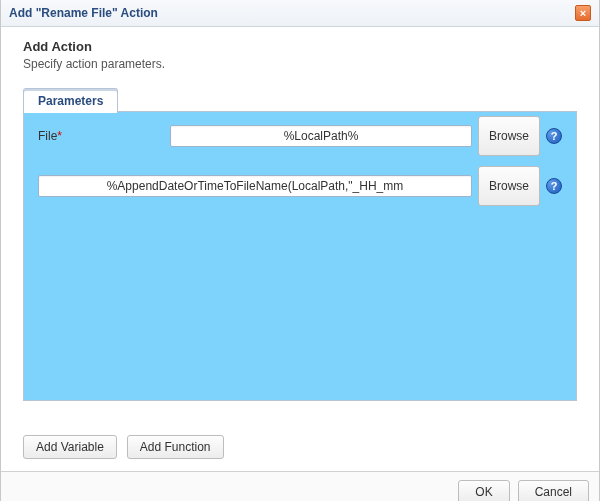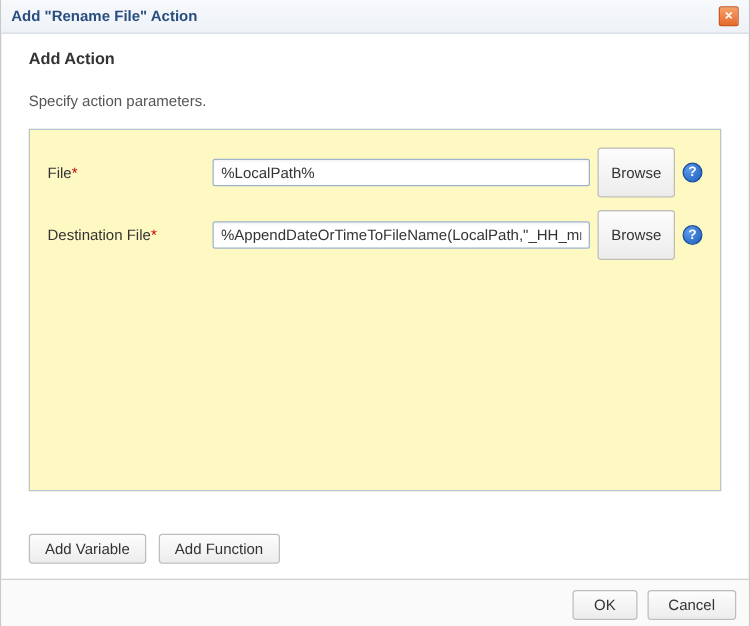--- a/index.html
+++ b/index.html
@@ -56,21 +56,21 @@
     flex-direction: column;
   }
   .heading {
     font-weight: bold;
     color: #333;
     font-size: 13px;
     margin-top: 2px;
   }
   .subheading {
     color: #555;
-    margin-top: 20px;
+    margin-top: 3px;
     margin-bottom: 16px;
   }
   .tabstrip {
     display: flex;
     gap: 4px;
     position: relative;
     z-index: 2;
   }
   .tab {
     padding: 5px 14px;
@@ -86,23 +86,23 @@
     background: #fff;
     font-weight: bold;
     color: #2a4d7f;
     position: relative;
     top: 1px;
     border-color: #b8c4d4;
     box-shadow: inset 0 2px 0 #c9d6e8;
   }
   .tabpanel {
     border: 1px solid #b8c4d4;
-    background: #fef9c3;
+    background: #7dd3fc;
     flex: 1;
-    padding: 14px 14px;
+    padding: 4px 14px;
     margin-top: -1px;
     min-height: 290px;
   }
   .form-row {
     display: flex;
     align-items: center;
     margin-bottom: 10px;
   }
   .form-label {
     width: 132px;
@@ -113,20 +113,21 @@
     flex: 1;
     min-width: 0;
     height: 22px;
     padding: 2px 6px;
     border: 1px solid #9db4cc;
     border-radius: 2px;
     background: #fff;
     font-size: 12px;
     color: #333;
     box-shadow: inset 0 1px 2px rgba(0,0,0,0.06);
+    text-align: center;
   }
   .btn {
     height: 40px;
     padding: 0 10px;
     border: 1px solid #bdbdbd;
     border-radius: 3px;
     background: linear-gradient(#fdfdfd, #ececec);
     color: #333;
     cursor: pointer;
     font-size: 12px;
@@ -175,37 +176,35 @@
     <div class="close-btn">
       <span>×</span>
     </div>
   </div>
 
   <div class="body">
     <div class="heading">Add Action</div>
     <div class="subheading">Specify action parameters.</div>
 
     <div class="tabstrip">
+      <div class="tab active">Parameters</div>
     </div>
 
     <div class="tabpanel">
 
       <div class="form-row">
         <div class="form-label">
           <span>File</span><span class="req">*</span>
         </div>
         <input type="text" class="text-input" value="%LocalPath%" style="">
         <button class="btn">Browse</button>
         <span class="help-icon">?</span>
       </div>
 
       <div class="form-row">
-        <div class="form-label">
-          <span>Destination File</span><span class="req">*</span>
-        </div>
         <input type="text" class="text-input" value="%AppendDateOrTimeToFileName(LocalPath,&quot;_HH_mm" style="">
         <button class="btn">Browse</button>
         <span class="help-icon">?</span>
       </div>
 
     </div>
 
     <div class="lower-buttons">
       <button class="btn">Add Variable</button>
       <button class="btn">Add Function</button>

